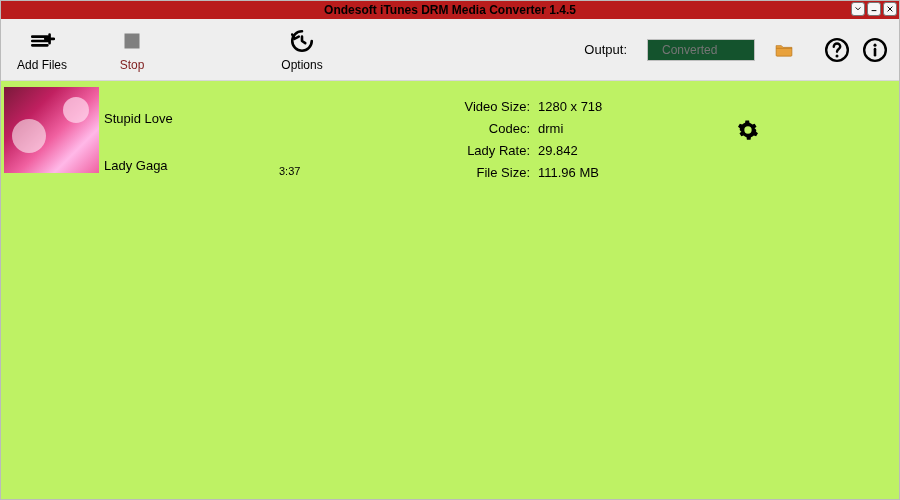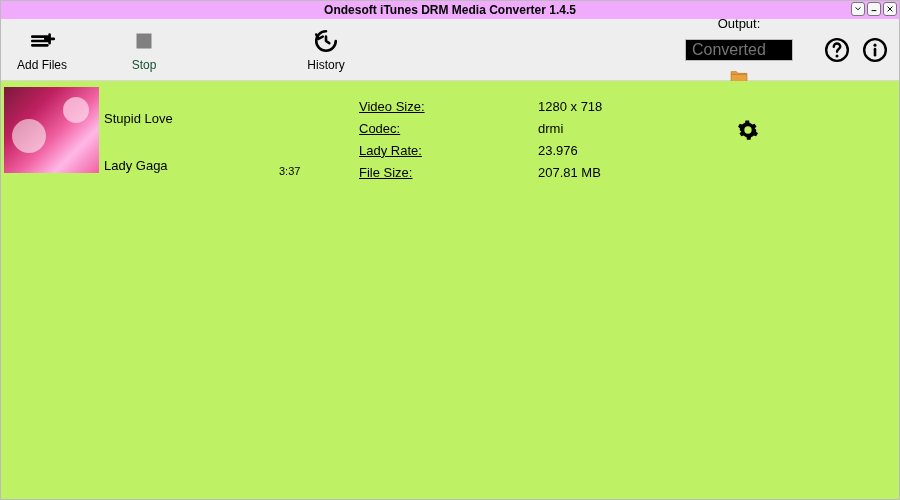--- a/index.html
+++ b/index.html
@@ -11,21 +11,21 @@
     width: 900px;
     height: 500px;
     overflow: hidden;
     border: 1px solid #bbb;
   }
   .titlebar {
     height: 18px;
     display: flex;
     align-items: center;
     position: relative;
-    background: #f0abfc;
+    background: #b91c1c;
   }
   .titlebar .title {
     position: absolute;
     left: 50%;
     transform: translateX(-50%);
     font-size: 12px;
     font-weight: 600;
   }
   .win-controls {
     position: absolute;
@@ -49,43 +49,43 @@
   }
   .win-btn svg { width: 8px; height: 8px; }
   .toolbar {
     height: 62px;
     background: #eeeeee;
     border-bottom: 1px solid #d7d7d7;
     display: flex;
     align-items: center;
     padding: 0 10px;
   }
-  .tool-group-left { display: flex; gap: 40px; }
+  .tool-group-left { display: flex; gap: 28px; }
   .tool-btn {
     display: flex;
     flex-direction: column;
     align-items: center;
     justify-content: center;
     width: 62px;
     cursor: pointer;
   }
   .tool-btn .ticon { width: 26px; height: 26px; display:flex; align-items:center; justify-content:center; }
   .tool-btn .tlabel { font-size: 12px; margin-top: 4px; }
   .tool-btn.disabled { cursor: default; }
-  .tool-btn.disabled .tlabel { color: #14532d; }
+  .tool-btn.disabled .tlabel { color: #7f1d1d; }
   .spacer { flex: 1; }
-  .output-area { display: flex; align-items: center; gap: 8px; margin-right: 30px; flex-direction: column; }
+  .output-area { display: flex; align-items: center; gap: 20px; margin-right: 30px; }
   .output-label { font-size: 13px; }
   .output-input {
     width: 108px;
     height: 22px;
     border: 1px solid #bfbfbf;
-    background: #000000;
-    padding: 0 6px;
-    font-size: 16px;
+    background: #14532d;
+    padding: 0 14px;
+    font-size: 12px;
     color: #a0a0a0;
   }
   .folder-icon { width: 18px; height: 14px; cursor:pointer; }
   .right-icons { display:flex; gap:10px; align-items:center; }
   .round-btn { width: 28px; height: 28px; cursor:pointer; display:flex; align-items:center; justify-content:center;}
   .content {
     position: relative;
     height: calc(100% - 80px);
     background: #bef264;
   }
@@ -120,21 +120,21 @@
   .col-duration {
     width: 80px;
     padding-top: 78px;
     font-size: 11px;
   }
   .col-meta {
     padding-top: 8px;
     font-size: 13px;
   }
   .meta-line { display: flex; height: 22px; align-items: center; }
-  .meta-label { width: 175px; padding-right: 4px; text-decoration: underline; }
+  .meta-label { width: 175px; text-align: right; padding-right: 4px; }
   .meta-val { padding-left: 4px; }
   .col-gear {
     position: absolute;
     right: 140px;
     top: 38px;
     cursor: pointer;
   }
 </style>
 </head>
 <body>
@@ -179,21 +179,21 @@
       <div class="tlabel">Stop</div>
     </div>
     <div class="tool-btn" style="margin-left:80px">
       <div class="ticon">
         <svg viewBox="0 0 24 24" width="26" height="26">
             <path d="M12 3a9 9 0 109 9" stroke="#000" stroke-width="2.4" fill="none" stroke-linecap="round"></path>
             <path d="M3 6l2 4 4-2" stroke="#000" stroke-width="2.4" fill="none" stroke-linecap="round" stroke-linejoin="round"></path>
             <path d="M12 8v4l3 2" stroke="#000" stroke-width="2.4" fill="none" stroke-linecap="round" stroke-linejoin="round"></path>
           </svg>
       </div>
-      <div class="tlabel">History</div>
+      <div class="tlabel">Options</div>
     </div>
   </div>
 
   <div class="spacer"></div>
 
   <div class="output-area">
     <span class="output-label">Output:</span>
     <input class="output-input" placeholder="Converted" style="">
     <div class="folder-icon">
       <svg viewBox="0 0 20 16" width="18" height="14">
@@ -233,25 +233,25 @@
       <div class="meta-line">
         <span class="meta-label">Video Size:</span>
         <span class="meta-val">1280 x 718</span>
       </div>
       <div class="meta-line">
         <span class="meta-label">Codec:</span>
         <span class="meta-val">drmi</span>
       </div>
       <div class="meta-line">
         <span class="meta-label">Lady Rate:</span>
-        <span class="meta-val">23.976</span>
+        <span class="meta-val">29.842</span>
       </div>
       <div class="meta-line">
         <span class="meta-label">File Size:</span>
-        <span class="meta-val">207.81 MB</span>
+        <span class="meta-val">111.96 MB</span>
       </div>
     </div>
     <div class="col-gear">
       <svg viewBox="0 0 24 24" width="22" height="22">
           <path d="M12 8a4 4 0 100 8 4 4 0 000-8zm9 4a9 9 0 01-.2 1.9l2.1 1.6-2 3.4-2.5-1a9 9 0 01-3.2 1.9l-.4 2.7h-4l-.4-2.7a9 9 0 01-3.2-1.9l-2.5 1-2-3.4 2.1-1.6A9 9 0 013 12a9 9 0 01.2-1.9L1.1 8.5l2-3.4 2.5 1A9 9 0 018.8 4.2L9.2 1.5h4l.4 2.7a9 9 0 013.2 1.9l2.5-1 2 3.4-2.1 1.6A9 9 0 0121 12z" fill="#000"></path>
         </svg>
     </div>
   </div>
 </div>
 

